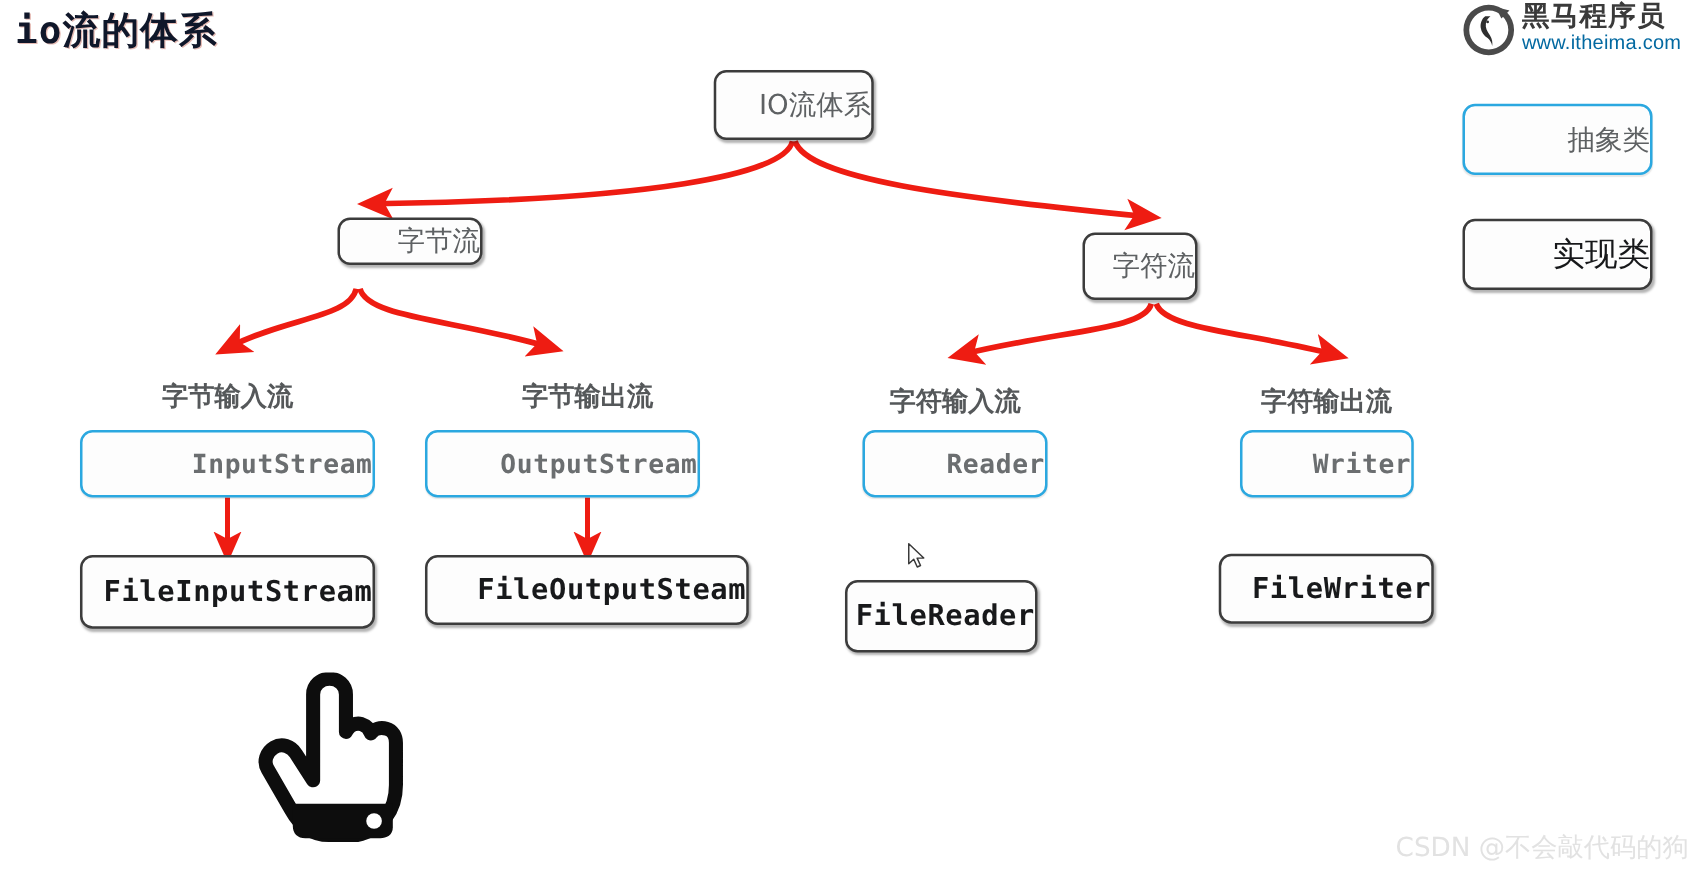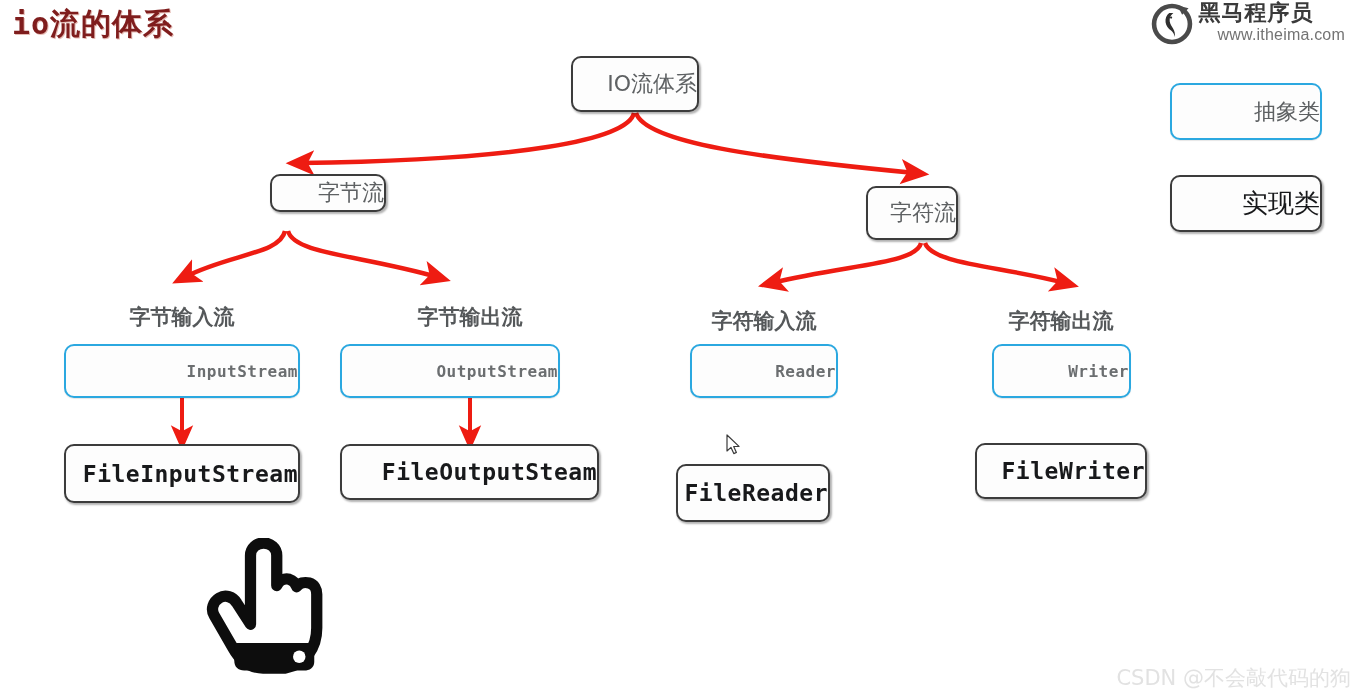--- a/index.html
+++ b/index.html
@@ -10,31 +10,31 @@
     overflow:hidden;
     position:relative;
   }
   #stage{position:absolute;left:0;top:0;width:1361px;height:698px;}
 
   
   .page-title{
     position:absolute;left:12px;top:4px;
     font-family:"DejaVu Sans Mono","Liberation Mono",monospace;
     font-size:30px;font-weight:bold;letter-spacing:1px;
-    color:#7f1d1d;
+    color:#0f172a;
     text-shadow:1px 1px 0 rgba(180,60,40,.35);
     white-space:nowrap;
   }
 
   
   .logo{position:absolute;right:16px;top:1px;display:flex;align-items:flex-start;}
   .logo-mark{width:46px;height:46px;flex:0 0 46px;margin-right:4px;}
   .logo-text{display:flex;flex-direction:column;line-height:1;padding-top:1px;}
   .logo-cn{font-size:22px;font-weight:bold;color:#3a3a3a;letter-spacing:1px;white-space:nowrap;}
-  .logo-url{font-size:16px;color:#737373;letter-spacing:.2px;margin-top:3px;white-space:nowrap;margin-left:19px;}
+  .logo-url{font-size:16px;color:#0369a1;letter-spacing:.2px;margin-top:3px;white-space:nowrap;}
 
   
   .node{
     position:absolute;
     box-sizing:border-box;
     display:flex;align-items:center;justify-content:flex-end;
     border-radius:10px;
     background:#fdfdfd;
     white-space:nowrap;
   }
@@ -49,21 +49,21 @@
   .cn-text{
     font-family:"DejaVu Sans","Liberation Sans",sans-serif;
     color:#5e6163;font-size:22px;
   }
   .cn-text-dark{
     font-family:"DejaVu Sans","Liberation Sans",sans-serif;
     color:#17181a;font-size:26px;font-weight:500;
   }
   .mono-text{
     font-family:"DejaVu Sans Mono","Liberation Mono",monospace;
-    color:#6b6e70;font-size:16px;font-weight:bold;letter-spacing:.5px;
+    color:#6b6e70;font-size:21px;font-weight:bold;letter-spacing:.5px;
   }
   .mono-text-dark{
     font-family:"DejaVu Sans Mono","Liberation Mono",monospace;
     color:#18191b;font-size:23px;font-weight:bold;letter-spacing:.5px;
   }
 
   
   .caption{
     position:absolute;
     font-family:"DejaVu Sans","Liberation Sans",sans-serif;

